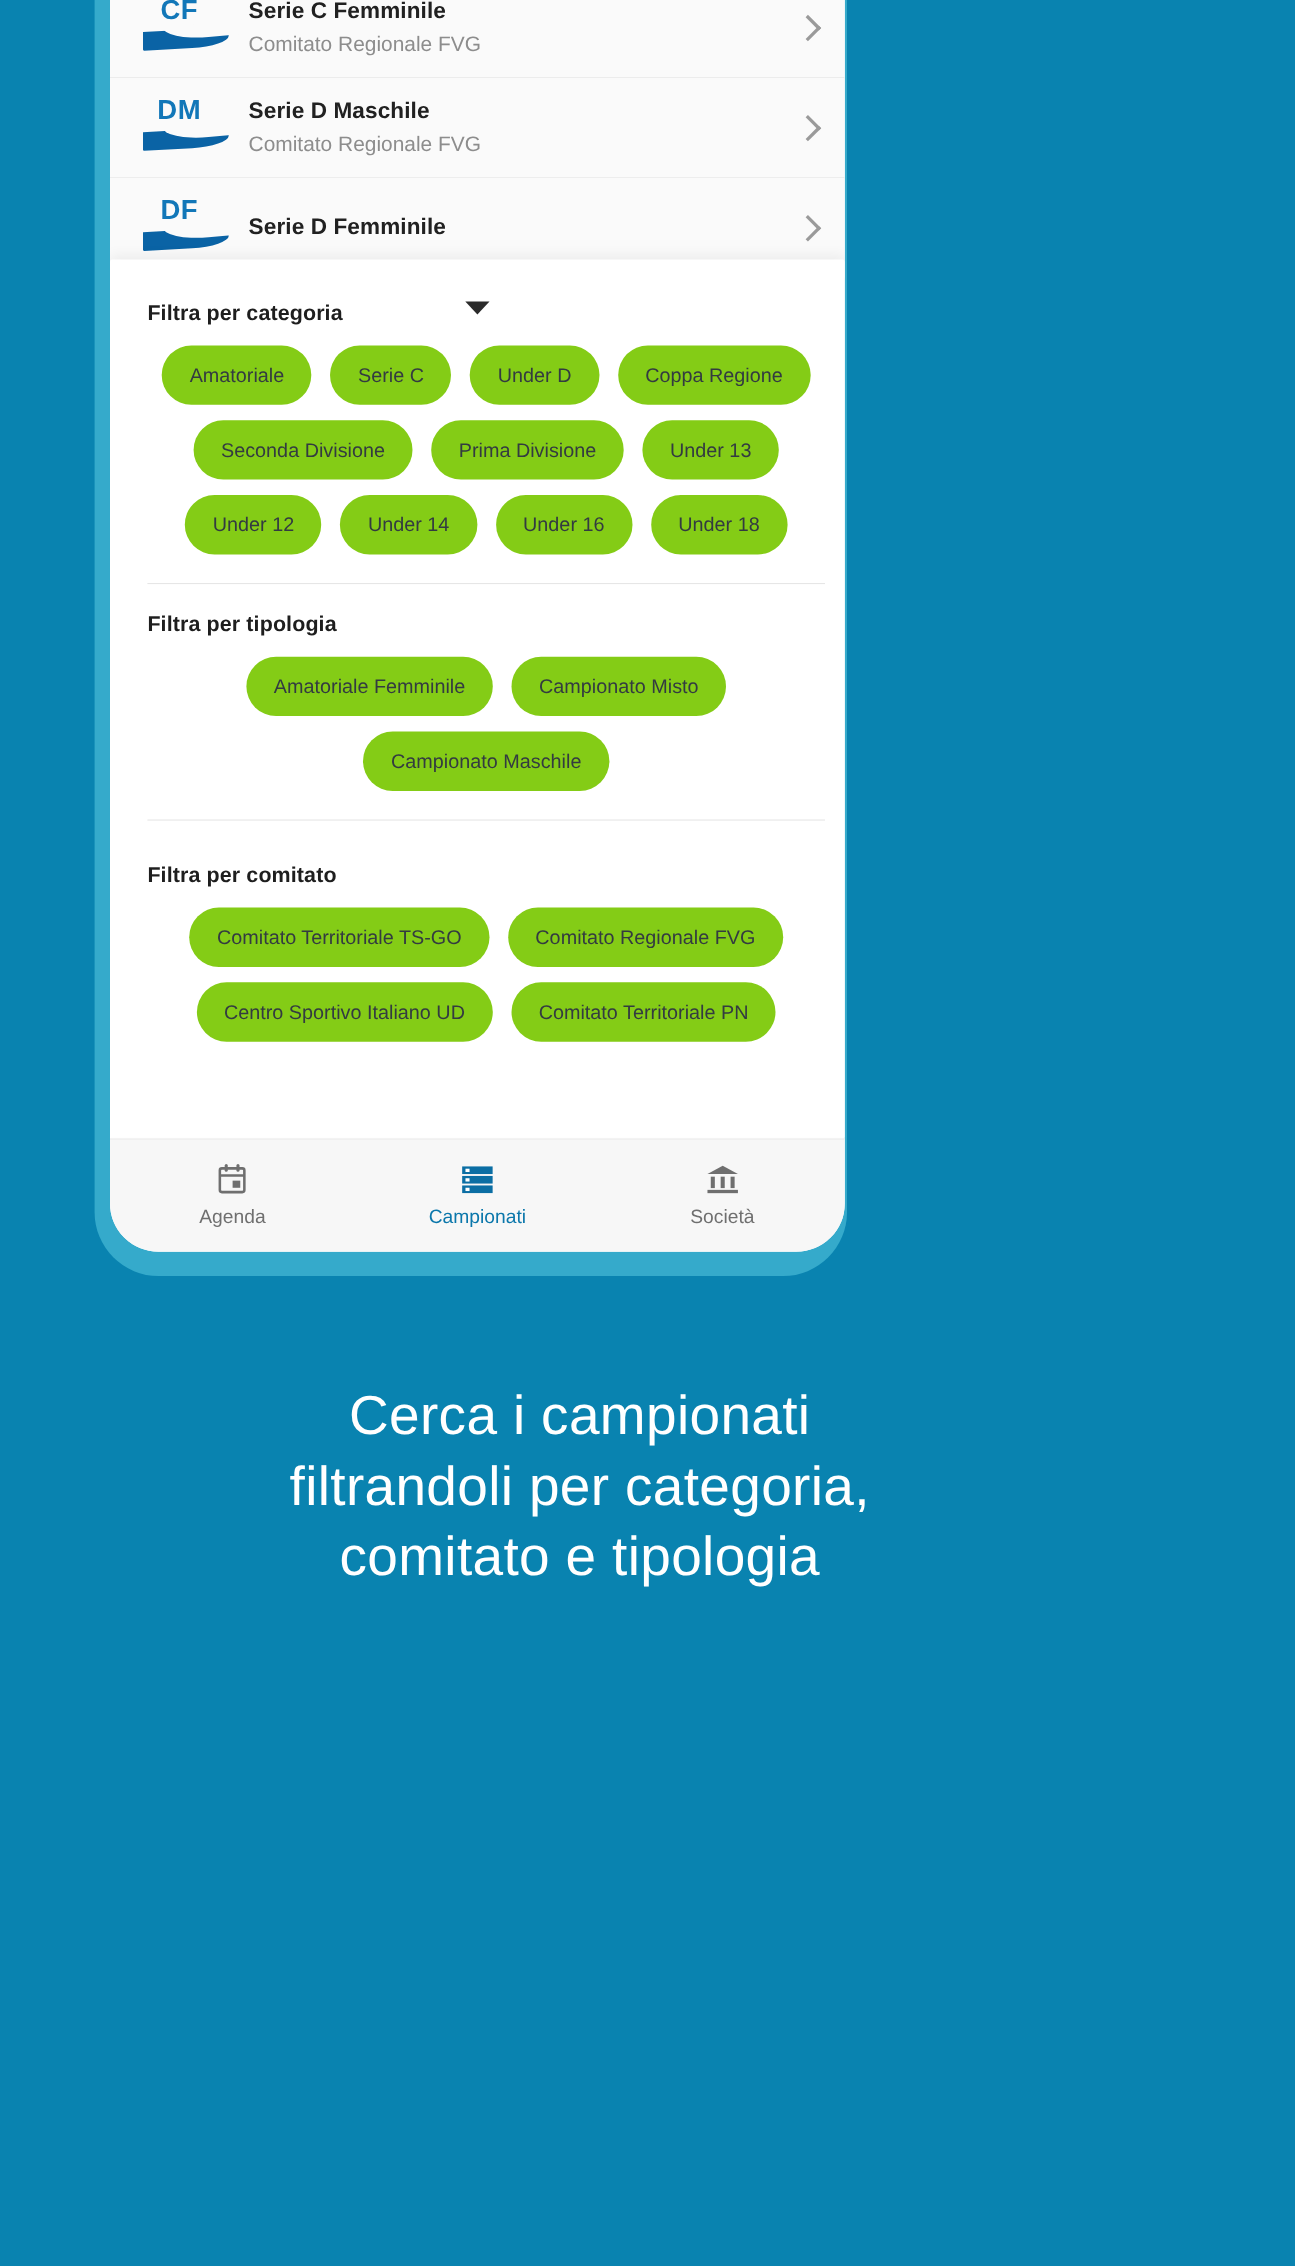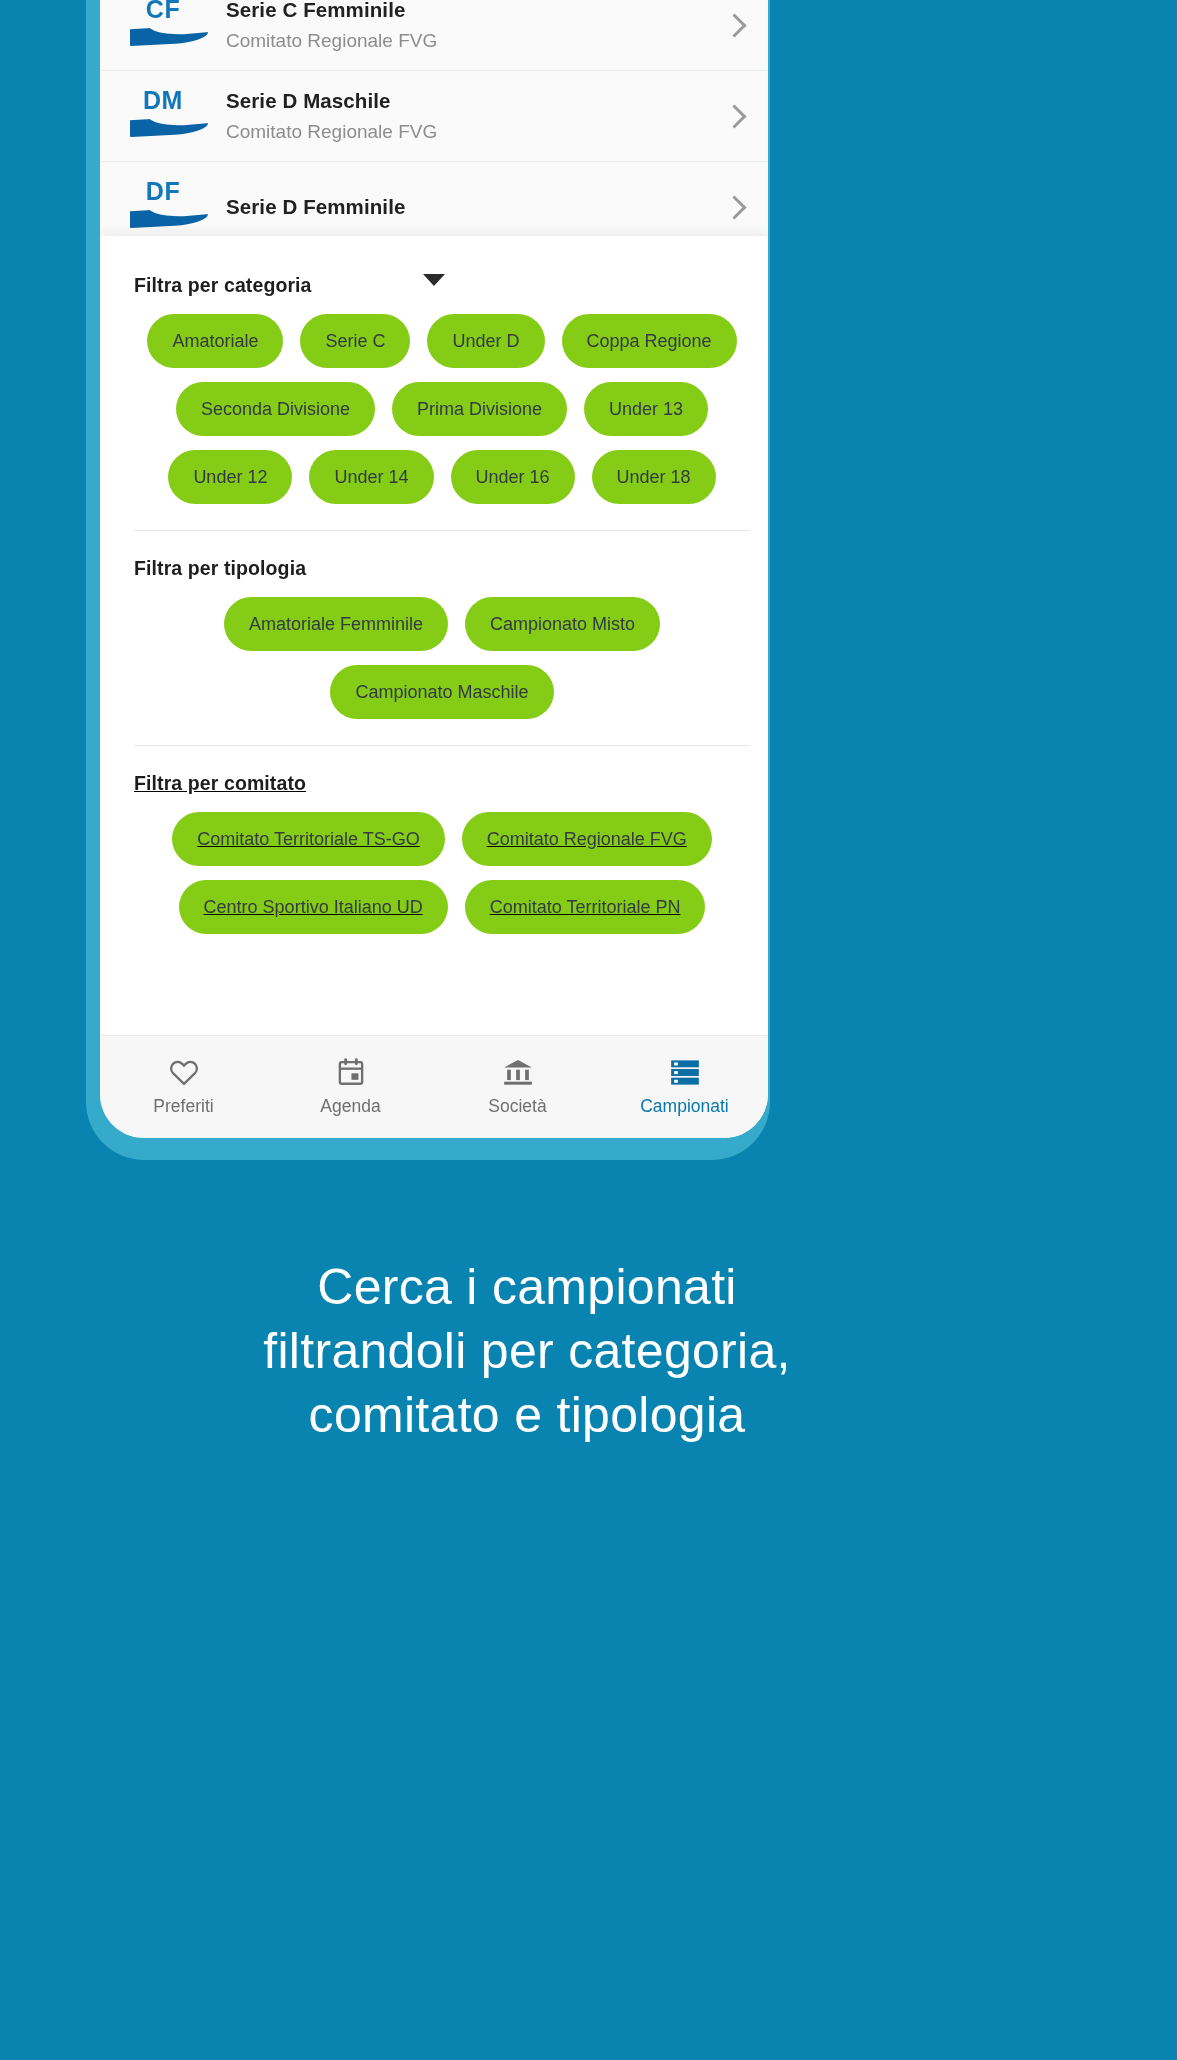--- a/index.html
+++ b/index.html
@@ -288,83 +288,75 @@
       <div class="filter-heading">Filtra per tipologia</div>
       <div class="chip-wrap">
         <div class="chip">Amatoriale Femminile</div>
         <div class="chip">Campionato Misto</div>
         <div class="chip">Campionato Maschile</div>
       </div>
     </div>
 
     <div class="divider"></div>
 
-    <div class="filter-block" style="margin-top:26px;text-decoration:underline;">
+    <div class="filter-block" style="margin-top:39px;">
       <div class="filter-heading">Filtra per comitato</div>
       <div class="chip-wrap">
         <div class="chip">Comitato Territoriale TS-GO</div>
         <div class="chip">Comitato Regionale FVG</div>
         <div class="chip">Centro Sportivo Italiano UD</div>
         <div class="chip">Comitato Territoriale PN</div>
       </div>
     </div>
 
   </div>
 
   <div id="bottom-nav">
 
-    <div class="nav-item">
-      <span class="nav-icon">
-        <svg width="30" height="28" viewBox="0 0 24 22">
-          <path d="M12 20.5 3.2 11.9a5.2 5.2 0 0 1 0-7.4 5.2 5.2 0 0 1 7.4 0L12 5.9l1.4-1.4a5.2 5.2 0 0 1 7.4 0 5.2 5.2 0 0 1 0 7.4z" fill="none" stroke="#6f6f6f" stroke-width="1.8"></path>
-        </svg>
-      </span>
-      <span class="nav-label">Preferiti</span>
-    </div>
 
     <div class="nav-item">
       <span class="nav-icon">
         <svg width="28" height="29" viewBox="0 0 24 25">
           <rect x="2.4" y="3.6" width="19.2" height="18.6" rx="1.6" fill="none" stroke="#6f6f6f" stroke-width="2"></rect>
           <line x1="2.4" y1="9.2" x2="21.6" y2="9.2" stroke="#6f6f6f" stroke-width="2"></line>
           <line x1="7.4" y1="1.4" x2="7.4" y2="5" stroke="#6f6f6f" stroke-width="2.4" stroke-linecap="round"></line>
           <line x1="16.6" y1="1.4" x2="16.6" y2="5" stroke="#6f6f6f" stroke-width="2.4" stroke-linecap="round"></line>
           <rect x="12.4" y="13.2" width="6" height="5.6" fill="#6f6f6f"></rect>
         </svg>
       </span>
       <span class="nav-label">Agenda</span>
-    </div>
-
-    <div class="nav-item">
-      <span class="nav-icon">
-        <svg width="30" height="28" viewBox="0 0 26 24">
-          <polygon points="13,1.5 25,8 1,8" fill="#6f6f6f"></polygon>
-          <rect x="3.6" y="10" width="3.2" height="9" fill="#6f6f6f"></rect>
-          <rect x="11.4" y="10" width="3.2" height="9" fill="#6f6f6f"></rect>
-          <rect x="19.2" y="10" width="3.2" height="9" fill="#6f6f6f"></rect>
-          <rect x="1" y="20.4" width="24" height="2.6" fill="#6f6f6f"></rect>
-        </svg>
-      </span>
-      <span class="nav-label">Società</span>
     </div>
 
     <div class="nav-item active">
       <span class="nav-icon">
         <svg width="30" height="27" viewBox="0 0 26 23">
           <rect x="1" y="1" width="24" height="6" fill="#0b6ea4"></rect>
           <rect x="1" y="8.5" width="24" height="6" fill="#0b6ea4"></rect>
           <rect x="1" y="16" width="24" height="6" fill="#0b6ea4"></rect>
           <rect x="3.6" y="2.8" width="3.2" height="2.6" fill="#ffffff"></rect>
           <rect x="3.6" y="10.3" width="3.2" height="2.6" fill="#ffffff"></rect>
           <rect x="3.6" y="17.8" width="3.2" height="2.6" fill="#ffffff"></rect>
         </svg>
       </span>
       <span class="nav-label">Campionati</span>
     </div>
 
+    <div class="nav-item">
+      <span class="nav-icon">
+        <svg width="30" height="28" viewBox="0 0 26 24">
+          <polygon points="13,1.5 25,8 1,8" fill="#6f6f6f"></polygon>
+          <rect x="3.6" y="10" width="3.2" height="9" fill="#6f6f6f"></rect>
+          <rect x="11.4" y="10" width="3.2" height="9" fill="#6f6f6f"></rect>
+          <rect x="19.2" y="10" width="3.2" height="9" fill="#6f6f6f"></rect>
+          <rect x="1" y="20.4" width="24" height="2.6" fill="#6f6f6f"></rect>
+        </svg>
+      </span>
+      <span class="nav-label">Società</span>
+    </div>
+
   </div>
 
 </div>
 
 <div id="caption">
   <span class="cl">Cerca i campionati</span>
   <span class="cl">filtrandoli per categoria,</span>
   <span class="cl">comitato e tipologia</span>
 </div>
 

